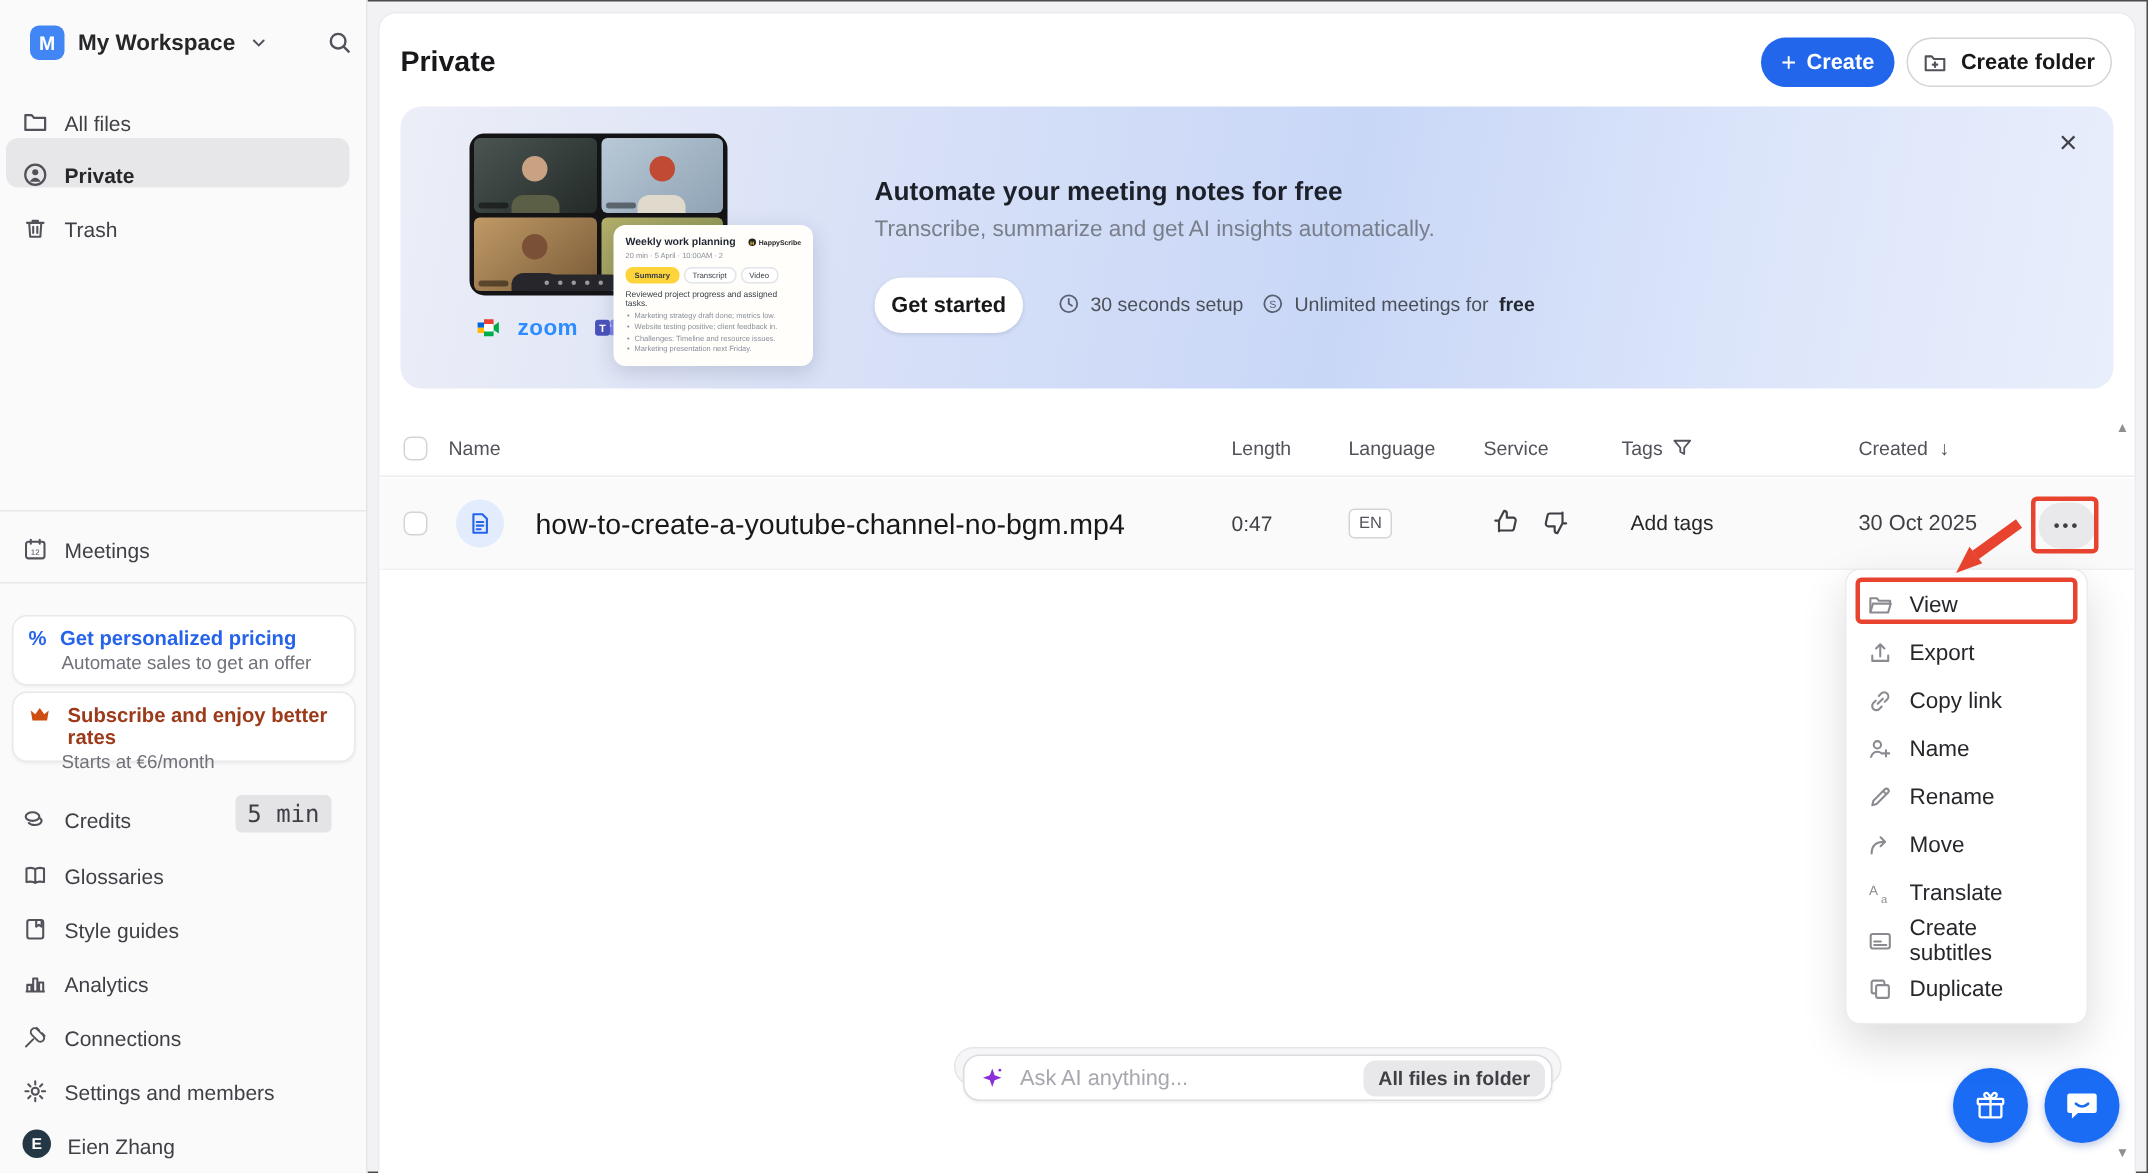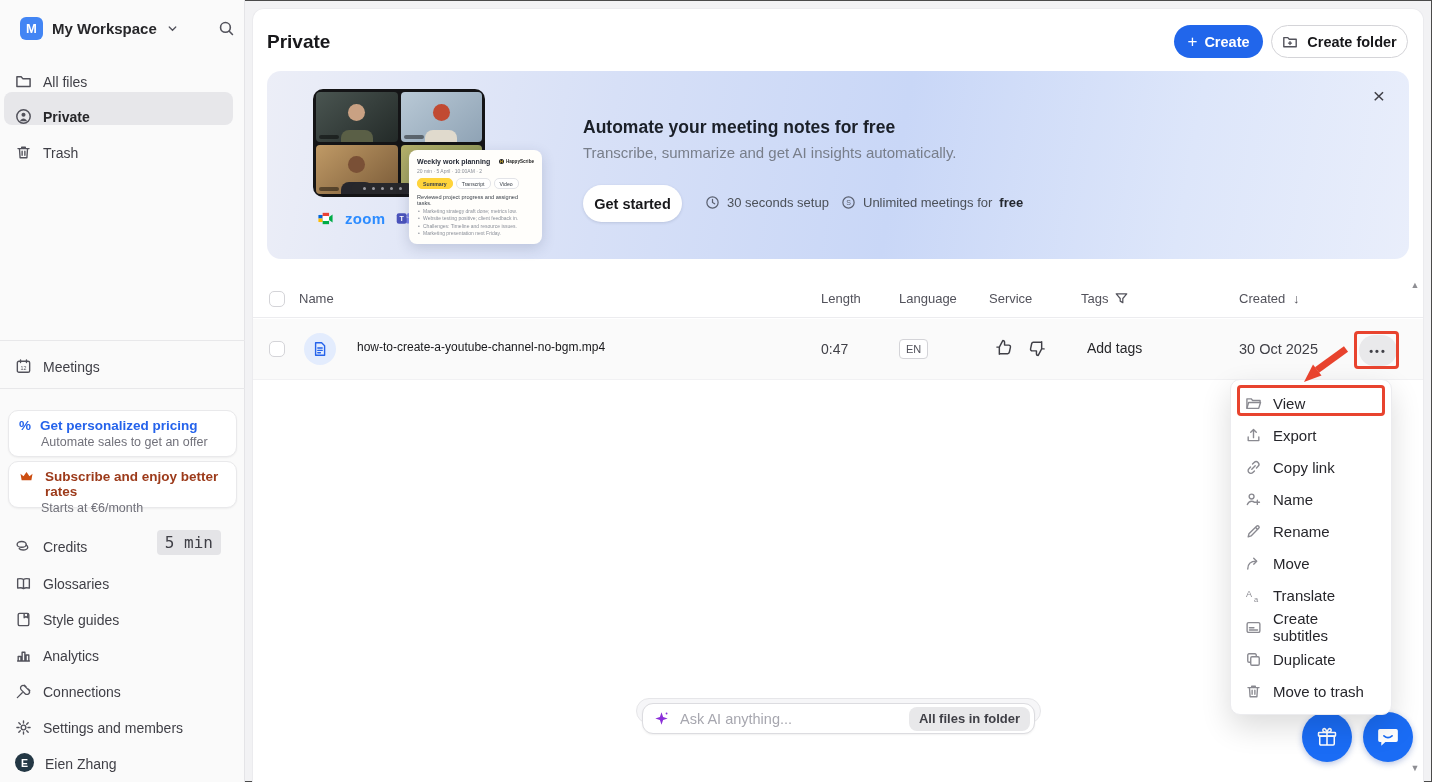--- a/index.html
+++ b/index.html
@@ -62,21 +62,21 @@
   .mc-line { margin-top:5px; font-size:5.6px; color:#3a4049; }
   .mc-b { margin-top:1.5px; font-size:5px; color:#8a8f98; padding-left:6px; position:relative; }
   .mc-b::before { content:"•"; position:absolute; left:1px; }
 
   
   .thead { position:absolute; left:0; top:273px; width:1170px; height:36px; border-bottom:1px solid #ececef; }
   .thead span { position:absolute; top:9px; font-size:13px; color:#52525b; }
   .trow { position:absolute; left:0; top:310px; width:1170px; height:61px; background:#fafafa; border-bottom:1px solid #f1f1f3; }
   .cbx { position:absolute; width:16px; height:16px; border:1px solid #d4d4d8; border-radius:5px; background:#fff; cursor:pointer; }
   .ficon { position:absolute; left:51px; top:14px; width:32px; height:32px; border-radius:50%; background:#e3ecfd; display:flex; align-items:center; justify-content:center; color:#2563eb; }
-  .fname { position:absolute; left:104px; top:21px; font-size:12px; color:#18181b; }
+  .fname { position:absolute; left:104px; top:21px; font-size:19px; color:#18181b; }
   .cell { position:absolute; top:22px; font-size:14px; color:#3f3f46; }
   .lang { position:absolute; left:646px; top:20px; border:1px solid #d4d4d8; border-radius:4px; font-size:11px; color:#52525b; padding:3px 6px; background:#fff; }
   .thumb { position:absolute; top:19px; width:20px; height:20px; color:#3f3f46; cursor:pointer; }
   .addtags { position:absolute; left:834px; top:21px; font-size:14px; color:#27272a; cursor:pointer; }
   .dots { position:absolute; left:1106px; top:16px; width:38px; height:31px; border-radius:16px; background:#e9e9eb; display:flex; align-items:center; justify-content:center; font-size:11px; letter-spacing:2px; font-weight:bold; color:#3f3f46; cursor:pointer; }
 
   
   .ai-outer { position:absolute; left:383px; top:689px; width:405px; height:26px; background:#f6f6f8; border:1px solid #e6e6e9; border-radius:16px; padding:4px 5px; }
   .ai-inner { display:flex; align-items:center; height:31px; background:#fff; border:1px solid #dcdce0; border-radius:11px; box-shadow:0 1px 2px rgba(0,0,0,.06); padding:0 4px 0 11px; gap:9px; }
   .ai-inner input { border:none; outline:none; flex:1; font-size:14.5px; font-family:"Liberation Sans", sans-serif; color:#3f3f46; background:transparent; }
@@ -480,28 +480,20 @@
     </div>
     <div class="mi">
       <span class="mico">
           <svg viewBox="0 0 16 16" fill="none" stroke="currentColor" stroke-width="1.3" stroke-linejoin="round">
             <rect x="5.4" y="5.4" width="8" height="8" rx="1.2"></rect>
             <path d="M10.6 5.4V3.8c0-.7-.5-1.2-1.2-1.2H3.8c-.7 0-1.2.5-1.2 1.2v5.6c0 .7.5 1.2 1.2 1.2h1.6"></path>
           </svg>
         </span>
       <span>Duplicate</span>
     </div>
-    <div class="mi">
-      <span class="mico">
-          <svg viewBox="0 0 16 16" fill="none" stroke="currentColor" stroke-width="1.3" stroke-linecap="round" stroke-linejoin="round">
-            <path d="M2.8 4.3h10.4M6.3 4.3V3h3.4v1.3M4.2 4.3l.6 8.7h6.4l.6-8.7M6.7 6.8v3.8M9.3 6.8v3.8"></path>
-          </svg>
-        </span>
-      <span>Move to trash</span>
-    </div>
   </nav>
 
   <div class="ann abs" style="left:1354px;top:331px;width:45px;height:38px"></div>
   <div class="ann abs" style="left:1237px;top:385px;width:148px;height:31px"></div>
   <svg class="abs" style="left:1298px;top:344px;z-index:31;pointer-events:none" width="56" height="42" viewBox="0 0 56 42">
     <path d="M48 5L19 26" stroke="#e8432e" stroke-width="7" fill="none"></path>
     <polygon points="6,38 23.5,31.5 15,20.5" fill="#e8432e"></polygon>
   </svg>
 
   <div class="fab" style="left:1302px;top:712px">

